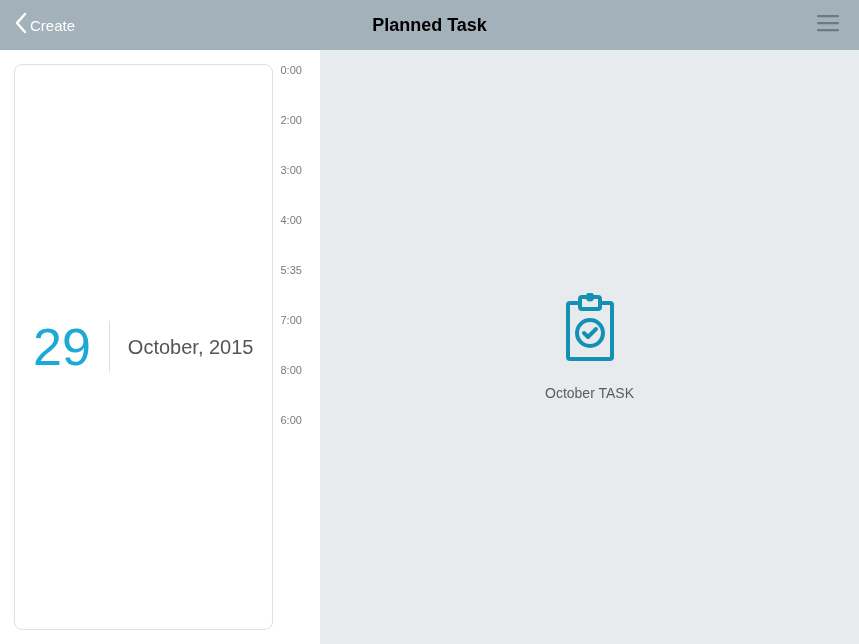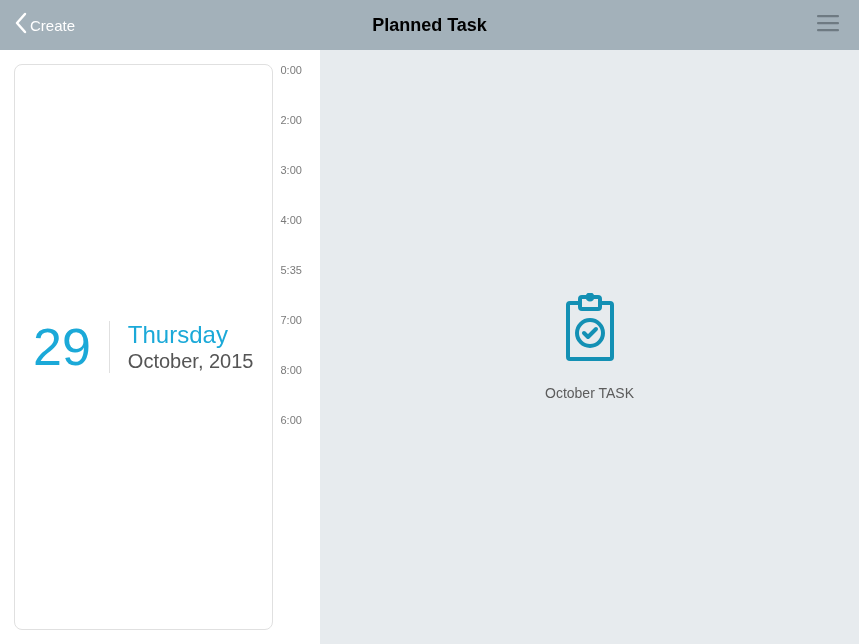--- a/index.html
+++ b/index.html
@@ -166,21 +166,20 @@
       </svg>
     </span>
   </div>
 </div>
 
 <div class="content">
   <div class="left-panel">
     <div class="date-card">
       <div class="date-number">29</div>
       <div class="date-text">
-        <div class="date-day">Thursday</div>
         <div class="date-month">October, 2015</div>
       </div>
     </div>
     <div class="timeline">
       <div class="time-slot">
         <div class="time-label">0:00</div>
         <div class="time-line"></div>
       </div>
       <div class="time-slot">
         <div class="time-label">2:00</div>

